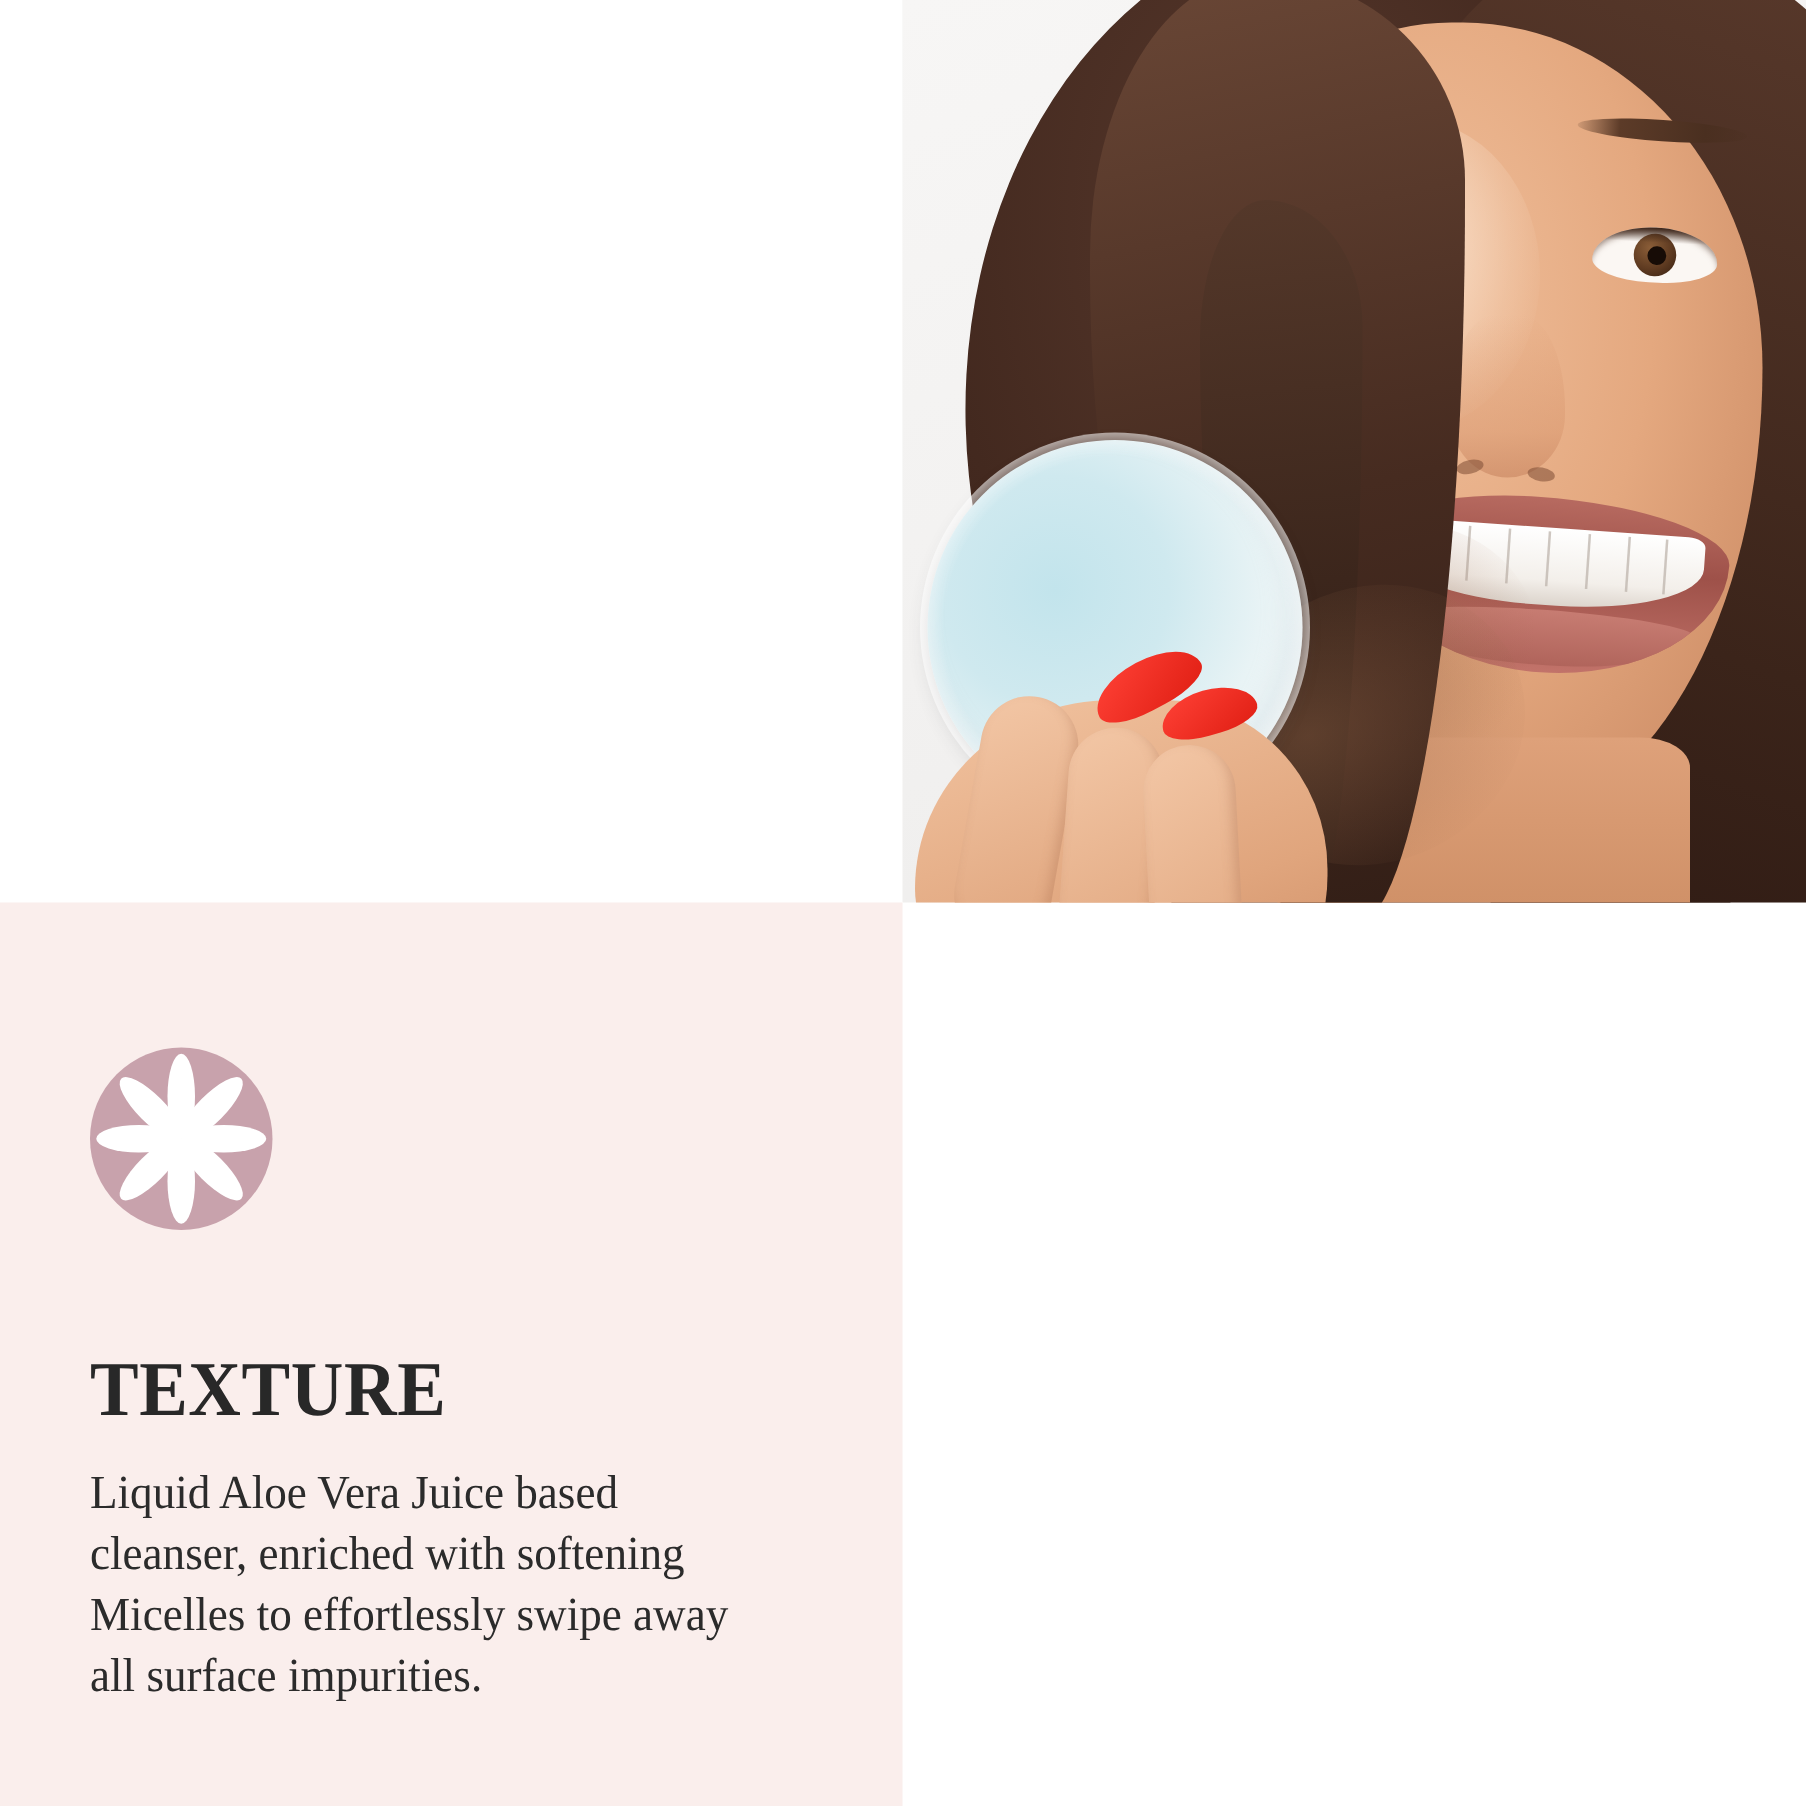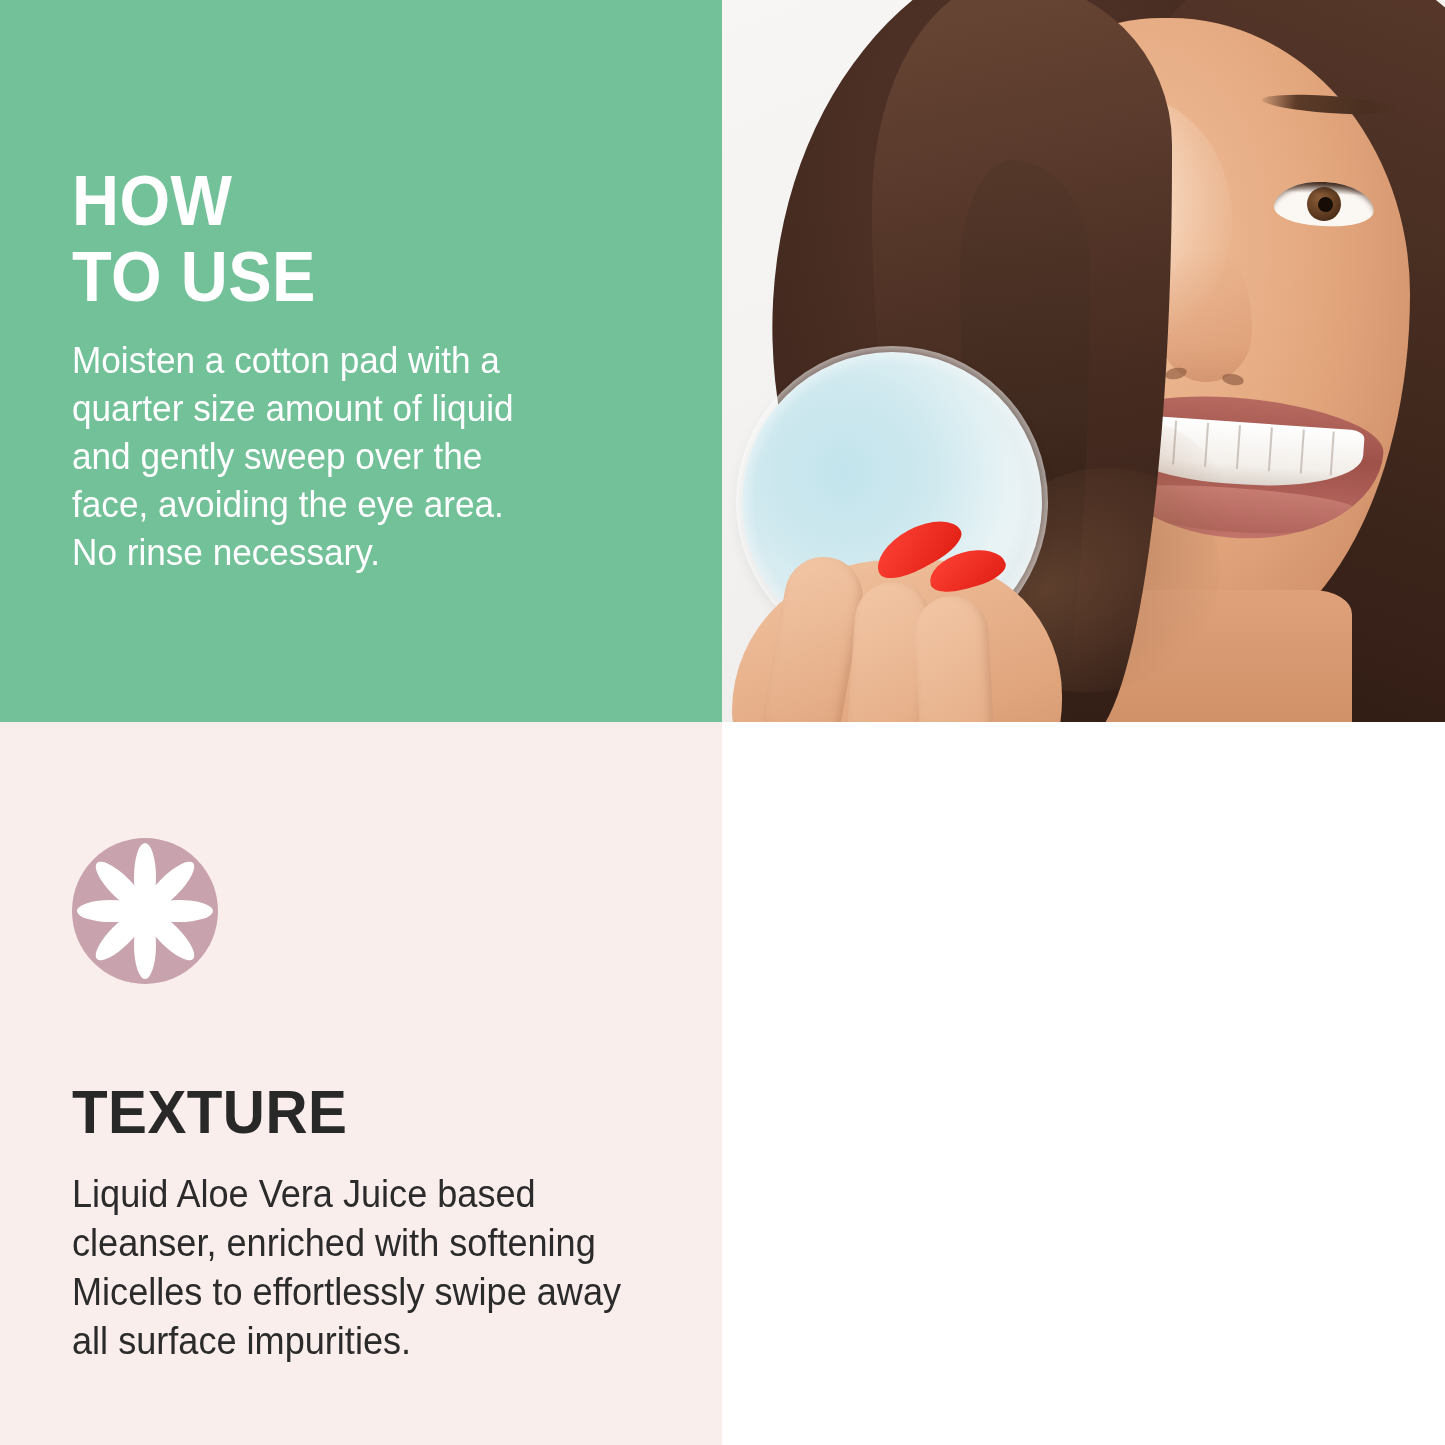--- a/index.html
+++ b/index.html
@@ -19,21 +19,21 @@
     background: #ffffff;
   }
 
   
   .quad {
     position: absolute;
     overflow: hidden;
   }
   .quad-howto   { left: 0;     top: 0;     width: 722px; height: 722px; background: #72C199; }
   .quad-photo   { left: 722px; top: 0;     width: 723px; height: 722px; background: #F6F5F4; }
-  .quad-texture { left: 0;     top: 722px; width: 722px; height: 723px; background: #FAEEEC; }
+  .quad-texture { left: 0;     top: 722px; width: 722px; height: 723px; background: #FAEEEC; font-family: Liberation Serif, serif; }
   .quad-scent   { left: 722px; top: 722px; width: 723px; height: 723px; background: #EBF4EF; }
 
   
   .howto-inner {
     position: absolute;
     left: 72px;
     top: 163px;
     width: 560px;
   }
   .howto-title {
@@ -254,31 +254,20 @@
     background: radial-gradient(ellipse at 30% 45%, rgba(150,104,74,0.42) 0%, rgba(150,104,74,0.12) 58%, rgba(150,104,74,0) 80%);
     border-radius: 50%;
     transform: rotate(-22deg);
   }
 </style>
 </head>
 <body>
 
 <div class="infographic">
 
-  <div class="quad quad-howto">
-    <div class="howto-inner">
-      <h1 class="howto-title">HOW
-TO USE</h1>
-      <p class="howto-body">Moisten a cotton pad with a
-quarter size amount of liquid
-and gently sweep over the
-face, avoiding the eye area.
-No rinse necessary.</p>
-    </div>
-  </div>
 
   <div class="quad quad-photo">
     <div class="photo-stage">
       <div class="ph hair-back"></div>
       <div class="ph hair-right"></div>
       <div class="ph face"></div>
       <div class="ph face-shine"></div>
 
       <div class="ph brow brow-l"></div>
       <div class="ph brow brow-r"></div>

